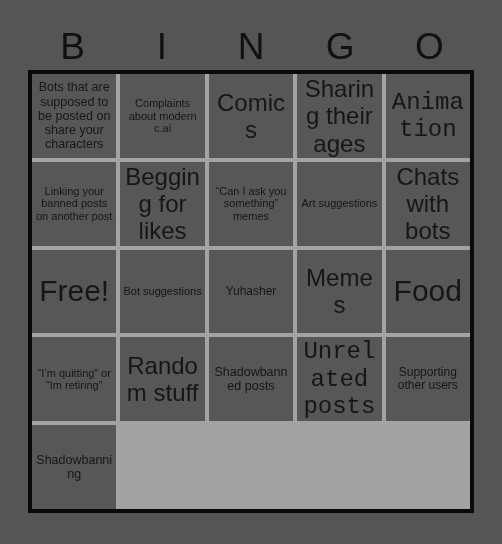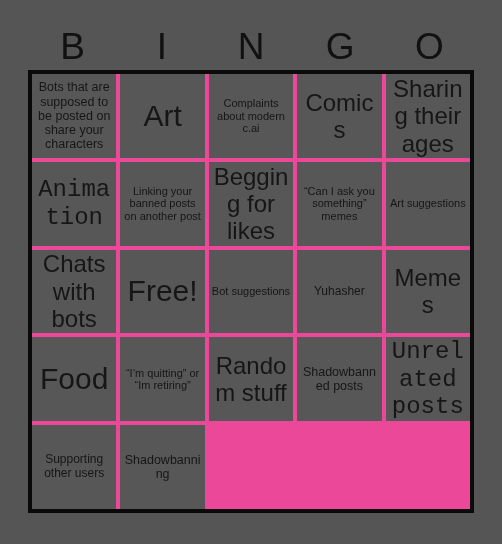--- a/index.html
+++ b/index.html
@@ -47,21 +47,21 @@
   
   .grid {
     position: absolute;
     left: 28px;
     top: 70px;
     width: 446px;
     height: 443px;
     display: grid;
     grid-template-columns: repeat(5, 1fr);
     grid-template-rows: repeat(5, 1fr);
-    background: #ec4899;
+    background: #a3a3a3;
     border: 4px solid #0a0a0a;
     gap: 4px;
     box-sizing: border-box;
   }
 
   .cell {
     background: #575757;
     display: flex;
     align-items: center;
     justify-content: center;
@@ -91,21 +91,20 @@
   <div class="header-row">
     <div class="header-letter">B</div>
     <div class="header-letter">I</div>
     <div class="header-letter">N</div>
     <div class="header-letter">G</div>
     <div class="header-letter">O</div>
   </div>
 
   <div class="grid" id="bingo-grid">
       <div class="cell fs-xs">Bots that are supposed to be posted on share your characters</div>
-      <div class="cell fs-xxl">Art</div>
       <div class="cell fs-s">Complaints about modern c.ai</div>
       <div class="cell fs-xl">Comics</div>
       <div class="cell fs-xl">Sharing their ages</div>
       <div class="cell fs-l">Animation</div>
       <div class="cell fs-s">Linking your banned posts on another post</div>
       <div class="cell fs-xl">Begging for likes</div>
       <div class="cell fs-s">“Can I ask you something” memes</div>
       <div class="cell fs-s">Art suggestions</div>
       <div class="cell fs-xl">Chats with bots</div>
       <div class="cell fs-xxl">Free!</div>

